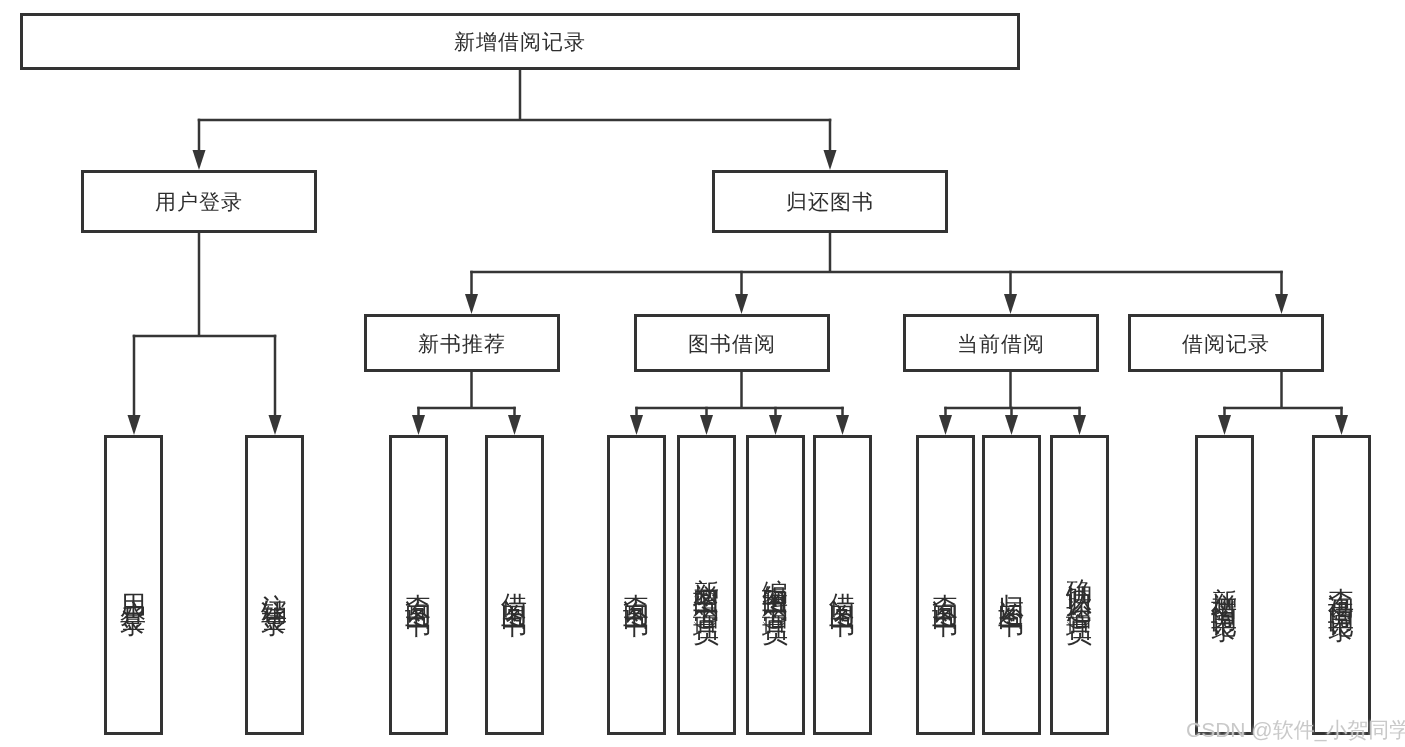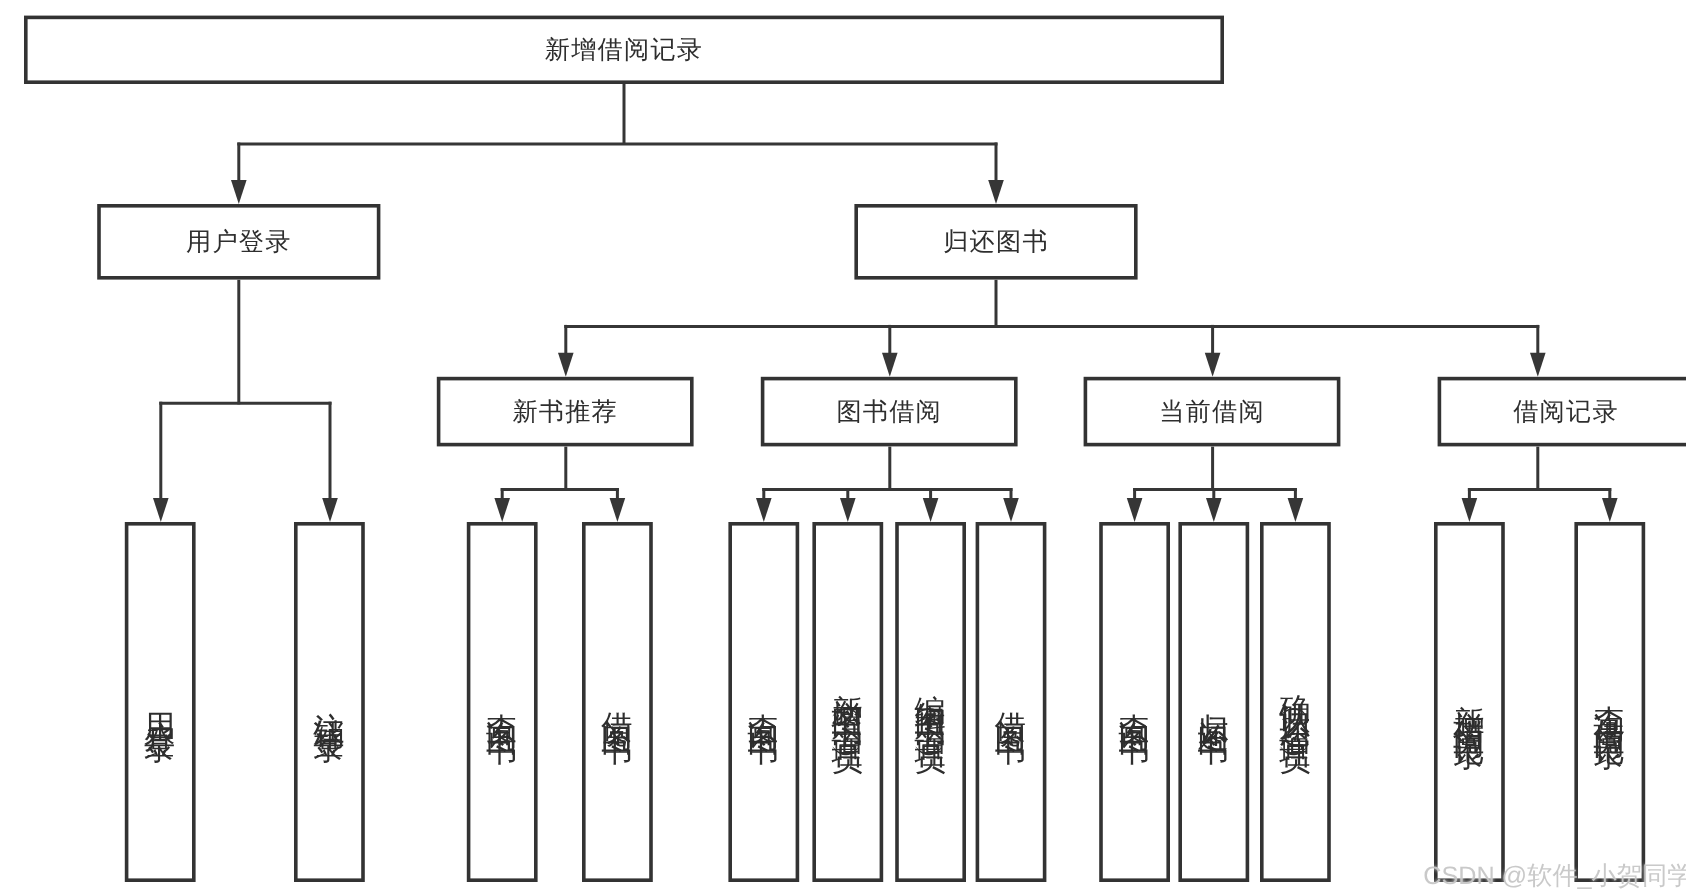--- a/index.html
+++ b/index.html
@@ -36,25 +36,25 @@
     writing-mode: vertical-rl;
     text-orientation: mixed;
     font-size: 26px;
     letter-spacing: 6px;
     line-height: 1;
   }
   
   .n-root   { left: 20px;  top: 13px;  width: 1000px; height: 57px; }
   .n-login  { left: 81px;  top: 170px; width: 236px;  height: 63px; }
   .n-bookmg { left: 712px; top: 170px; width: 236px;  height: 63px; }
-  .n-l3     { top: 314px; width: 214px; height: 58px; }
+  .n-l3     { top: 314px; width: 196px; height: 58px; }
   .n-l3-1 { left: 364px; }
   .n-l3-2 { left: 634px; }
   .n-l3-3 { left: 903px; }
-  .n-l3-4 { left: 1198px; }
+  .n-l3-4 { left: 1128px; }
   .leaf { top: 435px; width: 59px; height: 300px; }
   .lf-1  { left: 104px; }
   .lf-2  { left: 245px; }
   .lf-3  { left: 389px; }
   .lf-4  { left: 485px; }
   .lf-5  { left: 607px; }
   .lf-6  { left: 677px; }
   .lf-7  { left: 746px; }
   .lf-8  { left: 813px; }
   .lf-9  { left: 916px; }

